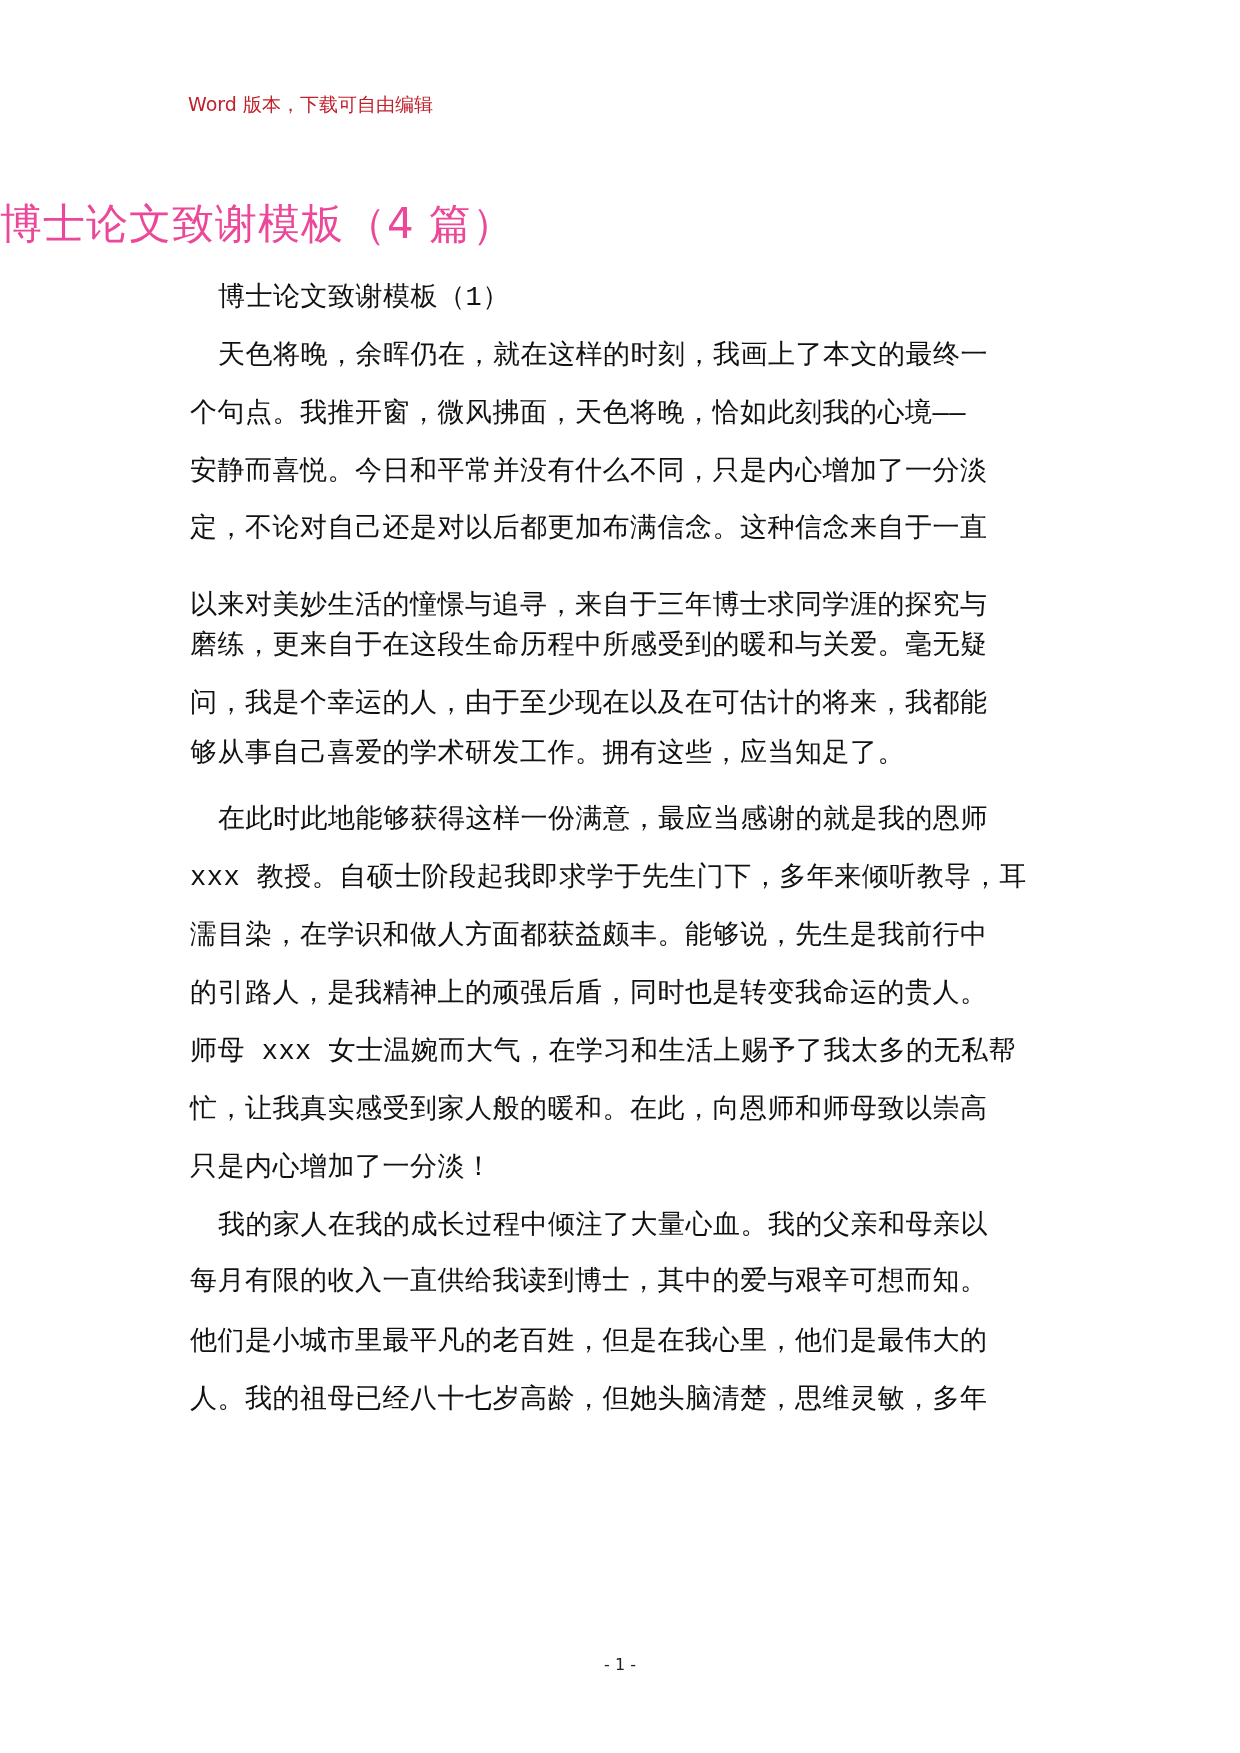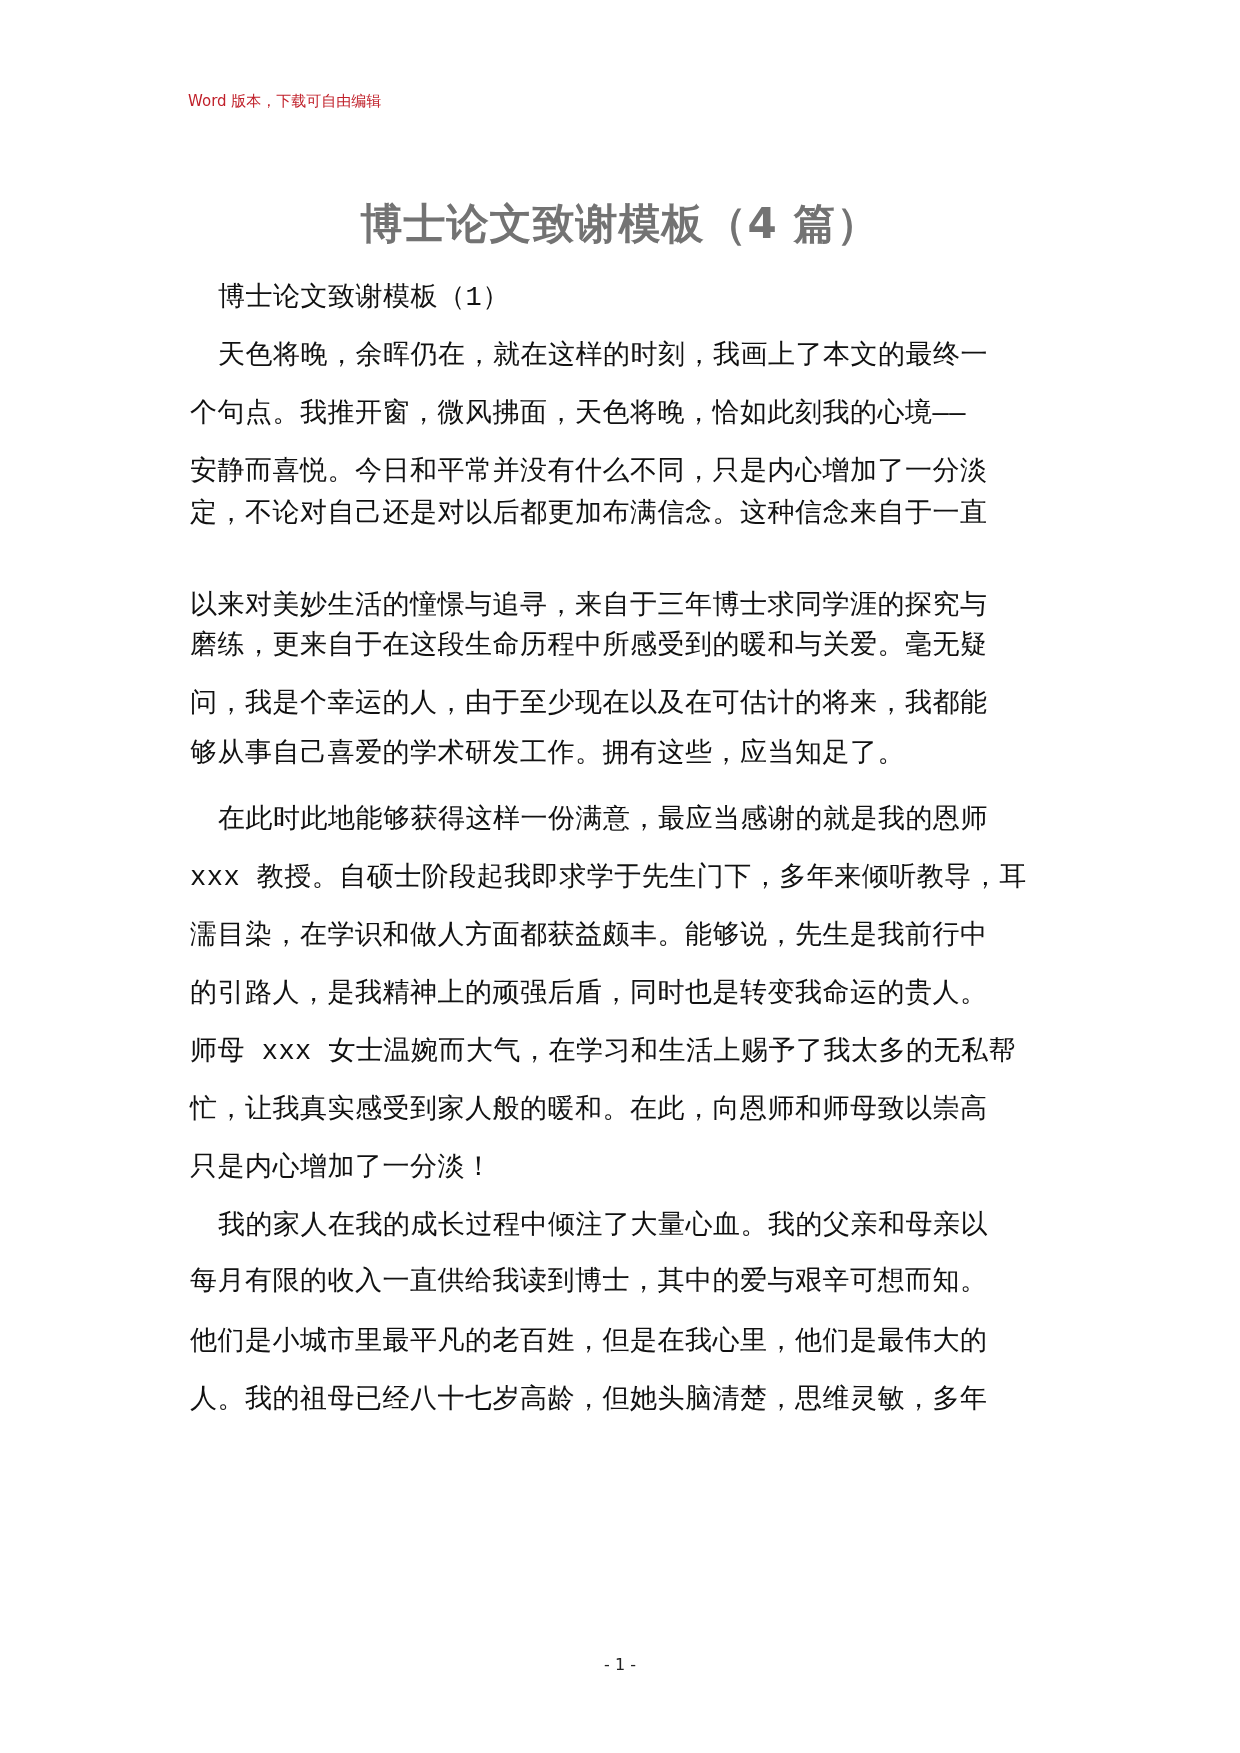--- a/index.html
+++ b/index.html
@@ -1,41 +1,41 @@
 <!DOCTYPE html>
 <html><head>
   <meta charset="utf-8">
   <style>
     html, body { margin: 0; padding: 0; background: #ffffff; }
     body { width: 1240px; height: 1753px; position: relative; overflow: hidden;
            font-family: "DejaVu Serif", "Liberation Serif", serif; color: #111; }
-    .header-note { position: absolute; left: 188px; top: 92px; font-size: 15px;
+    .header-note { position: absolute; left: 188px; top: 92px; font-size: 19px;
                    color: #c0202a; font-family: "DejaVu Sans", "Liberation Sans", sans-serif; }
-    .title { position: absolute; left: 0; width: 1240px; top: 196px; text-align: center;
-             font-size: 42px; font-weight: bold; letter-spacing: 1px; color: #737373;
+    .title { position: absolute; left: 0; width: 1240px; top: 196px; 
+             font-size: 42px; font-weight: normal; letter-spacing: 1px; color: #ec4899;
              font-family: "DejaVu Sans", "Liberation Sans", sans-serif; }
     .line { position: absolute; left: 190px; width: 870px; font-size: 27px;
             white-space: nowrap; letter-spacing: 0.5px; line-height: 36px; font-family: Liberation Mono, monospace; }
     .line.indent { left: 218px; }
     .footer { position: absolute; left: 0; width: 1240px; top: 1655px; text-align: center;
               font-size: 16px; color: #222; font-family: "DejaVu Sans", "Liberation Sans", sans-serif; }
   </style>
 </head>
 <body>
 
 <div class="header-note">Word 版本，下载可自由编辑</div>
 
 <div class="title">博士论文致谢模板（4 篇）</div>
 
 <div>
   <div class="line indent" style="top:280px">博士论文致谢模板（1）</div>
   <div class="line indent" style="top:338px">天色将晚，余晖仍在，就在这样的时刻，我画上了本文的最终一</div>
   <div class="line" style="top:396px">个句点。我推开窗，微风拂面，天色将晚，恰如此刻我的心境——</div>
   <div class="line" style="top:454px">安静而喜悦。今日和平常并没有什么不同，只是内心增加了一分淡</div>
-  <div class="line" style="top:496px">定，不论对自己还是对以后都更加布满信念。这种信念来自于一直</div>
+  <div class="line" style="top:511px">定，不论对自己还是对以后都更加布满信念。这种信念来自于一直</div>
   <div class="line" style="top:588px">以来对美妙生活的憧憬与追寻，来自于三年博士求同学涯的探究与</div>
   <div class="line" style="top:628px">磨练，更来自于在这段生命历程中所感受到的暖和与关爱。毫无疑</div>
   <div class="line" style="top:686px">问，我是个幸运的人，由于至少现在以及在可估计的将来，我都能</div>
   <div class="line" style="top:736px">够从事自己喜爱的学术研发工作。拥有这些，应当知足了。</div>
   <div class="line indent" style="top:802px">在此时此地能够获得这样一份满意，最应当感谢的就是我的恩师</div>
   <div class="line" style="top:860px">xxx 教授。自硕士阶段起我即求学于先生门下，多年来倾听教导，耳</div>
   <div class="line" style="top:918px">濡目染，在学识和做人方面都获益颇丰。能够说，先生是我前行中</div>
   <div class="line" style="top:976px">的引路人，是我精神上的顽强后盾，同时也是转变我命运的贵人。</div>
   <div class="line" style="top:1034px">师母 xxx 女士温婉而大气，在学习和生活上赐予了我太多的无私帮</div>
   <div class="line" style="top:1092px">忙，让我真实感受到家人般的暖和。在此，向恩师和师母致以崇高</div>

